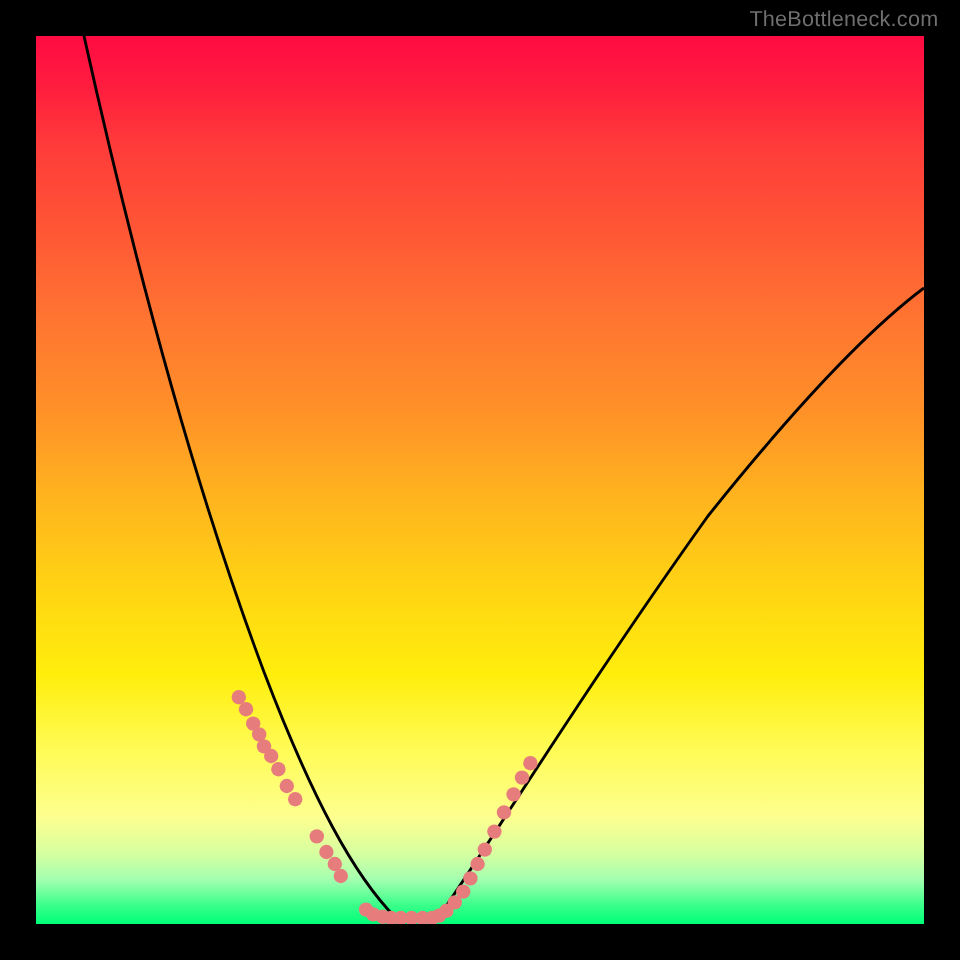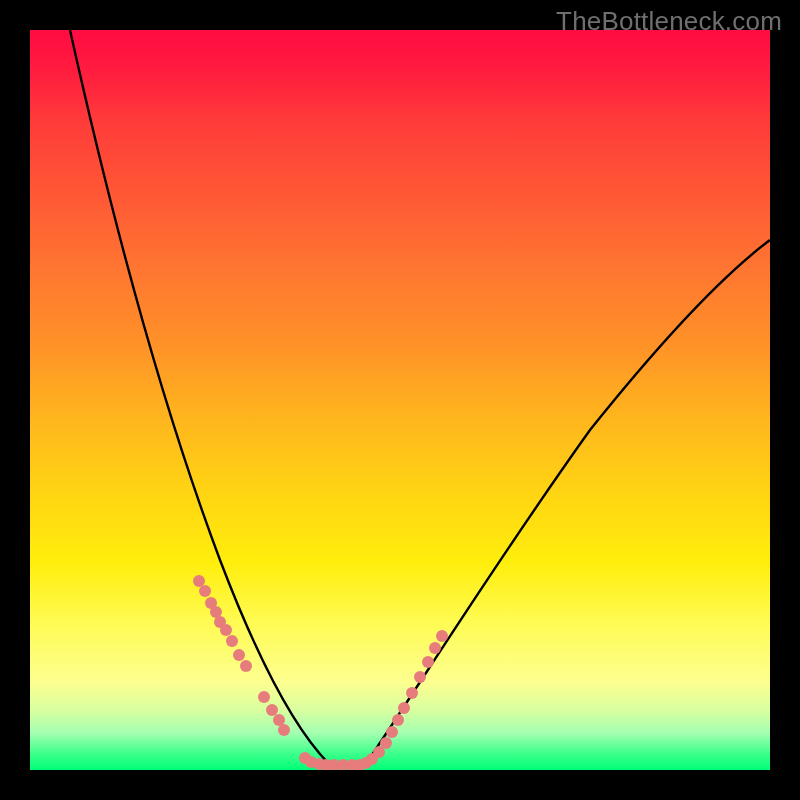--- a/index.html
+++ b/index.html
@@ -39,21 +39,21 @@
       #a3ffb0 95%,
       #36ff88 98%,
       #00ff78 100%
     );
   }
   .watermark {
     position: absolute;
     top: 6px;
     right: 18px;
     color: #6f6f6f;
-    font-size: 26px;
+    font-size: 18px;
     font-weight: 400;
     letter-spacing: 0.2px;
     margin-left: 40px;
   }
   svg.curves {
     position: absolute;
     inset: 0;
   }
 </style>
 </head>

